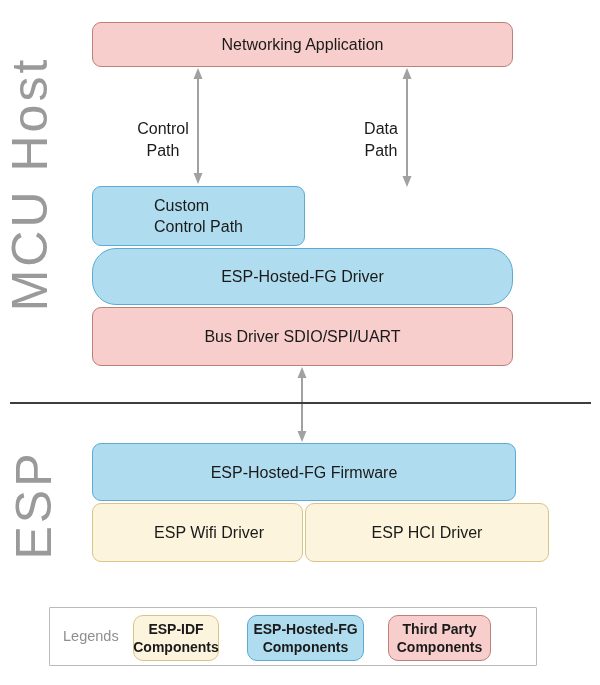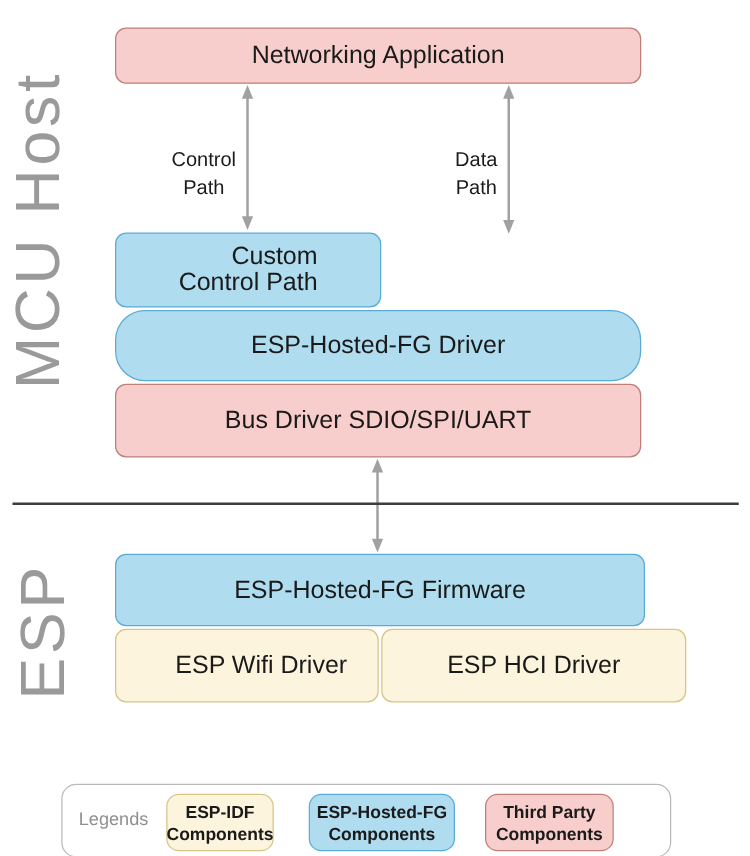--- a/index.html
+++ b/index.html
@@ -10,21 +10,21 @@
   .arrow-layer{position:absolute;left:0;top:0;width:600px;height:685px;pointer-events:none;}
   .vlabel{
     position:absolute;width:300px;height:56px;line-height:56px;text-align:center;
     transform:rotate(-90deg);color:#9a9a9a;font-size:50px;letter-spacing:3px;
     white-space:nowrap;user-select:none;
   }
   .vlabel.mcu{left:-120px;top:156px;}
   .vlabel.esp{left:-116px;top:477px;}
   .box{
     position:absolute;display:flex;align-items:center;justify-content:center;
-    text-align:right;font-size:20px;line-height:21px;border-radius:9px;
+    text-align:left;font-size:16px;line-height:21px;border-radius:9px;
     white-space:pre-line;box-sizing:border-box;
   }
   .pink  {background:#F7CECB;border:1.5px solid #BF7F79;}
   .blue  {background:#AFDCEF;border:1.5px solid #5BABD6;}
   .yellow{background:#FCF4DC;border:1.5px solid #D9C488;}
   .b-netapp {left:92px;top:22px;width:421px;height:45px;}
   .b-ccp    {left:92px;top:186px;width:213px;height:60px;}
   .b-tcpip  {left:305px;top:189px;width:208px;height:57px;}
   .b-drv    {left:92px;top:248px;width:421px;height:57px;border-radius:24px;}
   .b-bus    {left:92px;top:307px;width:421px;height:59px;}
@@ -32,21 +32,21 @@
   .b-wifi   {left:92px;top:503px;width:211px;height:59px;padding-left:23px;}
   .b-hci    {left:305px;top:503px;width:244px;height:59px;}
   .pathlabel{
     position:absolute;width:90px;text-align:center;font-size:16px;line-height:22px;
     white-space:pre-line;color:#1a1a1a;
   }
   .pl-control{left:118px;top:118px;}
   .pl-data{left:336px;top:118px;}
   .legend{
     position:absolute;left:49px;top:607px;width:488px;height:59px;
-    background:#ffffff;border:1.5px solid #bababa;border-radius:12px;box-sizing:border-box;margin-top:20px;
+    background:#ffffff;border:1.5px solid #bababa;border-radius:1px;box-sizing:border-box;
   }
   .legend-title{
     position:absolute;left:13px;top:0;height:56px;display:flex;align-items:center;
     color:#8f8f8f;font-size:14.5px;
   }
   .legend-item{
     position:absolute;top:7px;height:46px;border-radius:10px;box-sizing:border-box;
     display:flex;align-items:center;justify-content:center;text-align:center;
     font-size:14px;line-height:18px;white-space:pre-line;color:#1a1a1a;font-weight:bold;
   }

